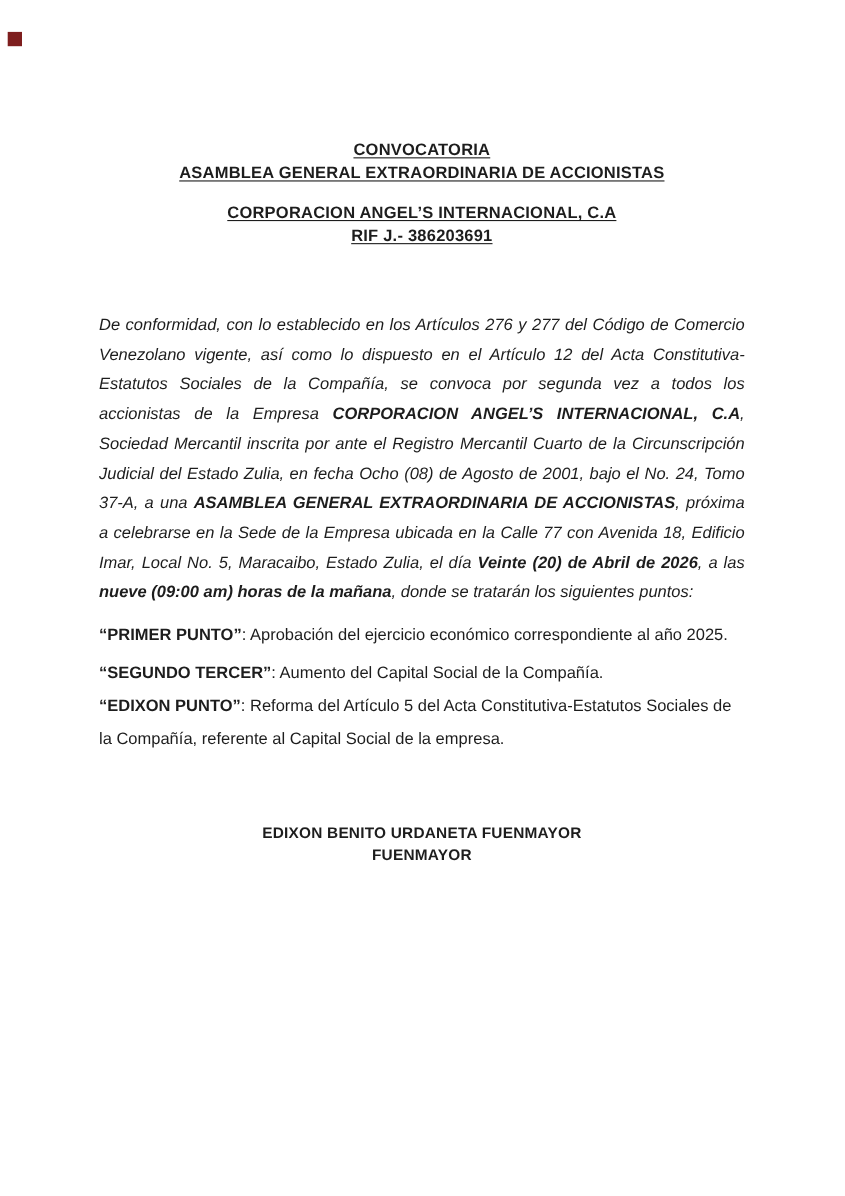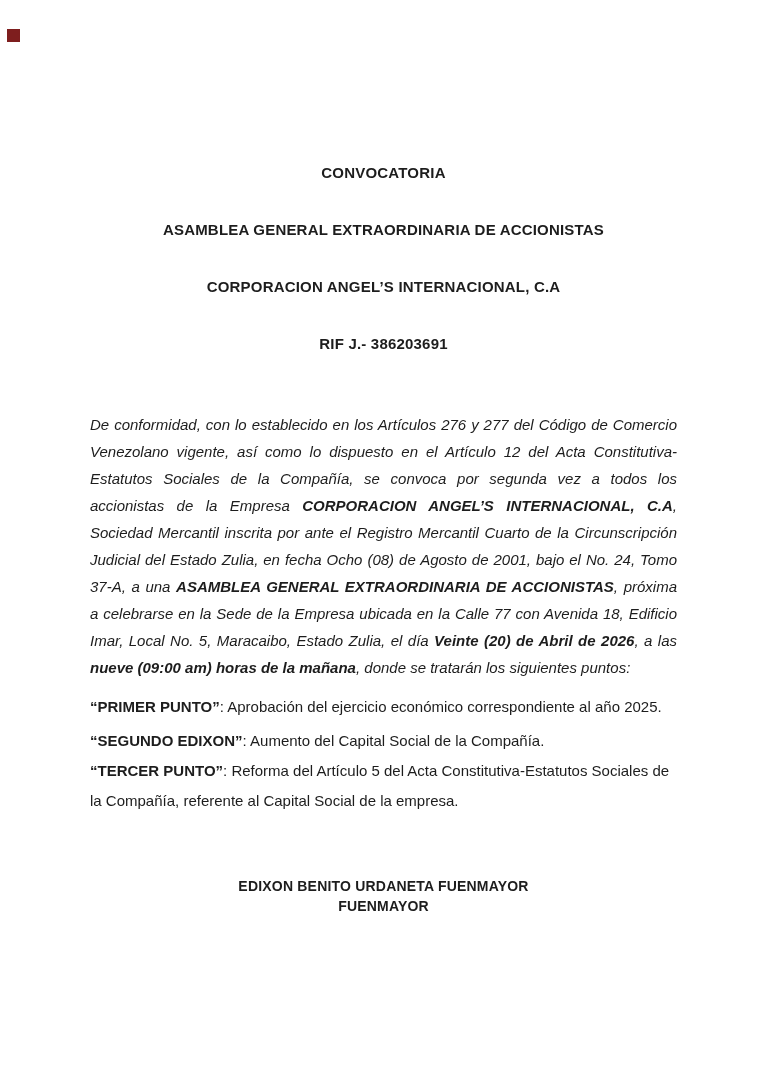--- a/index.html
+++ b/index.html
@@ -11,21 +11,21 @@
     color:#1d1d1d;
     overflow:hidden;
   }
   .corner-mark{
     position:absolute;left:7px;top:29px;
     width:13px;height:13px;
     background:#7e1e1e;
   }
   .content{padding:126px 91px 0 90px;}
   .doc-header{text-align:center;font-weight:bold;font-size:15px;letter-spacing:.2px;}
-  .h-line{line-height:21px;text-underline-offset:2px;margin-top:36px;}
+  .h-line{line-height:21px;text-decoration:underline;text-underline-offset:2px;}
   .h-group{margin-top:15px;}
   .intro{
     margin:57px 0 0 0;
     font-size:15px;line-height:27px;
     text-align:justify;
     font-style:italic;
   }
   .b{font-weight:bold;}
   .puntos{margin-top:11px;font-size:15px;line-height:30px;}
   .punto{margin:0;}
@@ -52,22 +52,22 @@
       <div class="h-group">
         <div class="h-line">CORPORACION ANGEL’S INTERNACIONAL, C.A</div>
         <div class="h-line">RIF J.- 386203691</div>
       </div>
     </div>
 
     <p class="intro"><span>De conformidad, con lo establecido en los Artículos 276 y 277 del Código de Comercio Venezolano vigente, así como lo dispuesto en el Artículo 12 del Acta Constitutiva-Estatutos Sociales de la Compañía, se convoca por segunda vez a todos los accionistas de la Empresa </span><span class="b">CORPORACION ANGEL’S INTERNACIONAL, C.A</span><span>, Sociedad Mercantil inscrita por ante el Registro Mercantil Cuarto de la Circunscripción Judicial del Estado Zulia, en fecha Ocho (08) de Agosto de 2001, bajo el No. 24, Tomo 37-A, a una </span><span class="b">ASAMBLEA GENERAL EXTRAORDINARIA DE ACCIONISTAS</span><span>, próxima a celebrarse en la Sede de la Empresa ubicada en la Calle 77 con Avenida 18, Edificio Imar, Local No. 5, Maracaibo, Estado Zulia, el día </span><span class="b">Veinte (20) de Abril de 2026</span><span>, a las </span><span class="b">nueve (09:00 am) horas de la mañana</span><span>, donde se tratarán los siguientes puntos:</span></p>
 
     <div class="puntos">
       <p class="punto justify gap"><span class="b">“PRIMER PUNTO”</span><span>: Aprobación del ejercicio económico correspondiente al año 2025.</span></p>
-      <p class="punto"><span class="b">“SEGUNDO EDIXON”</span><span>: Aumento del Capital Social de la Compañía.</span></p>
-      <p class="punto"><span class="b">“TERCER PUNTO”</span><span>:  Reforma del Artículo 5 del Acta Constitutiva-Estatutos Sociales de la Compañía, referente al Capital Social de la empresa.</span></p>
+      <p class="punto"><span class="b">“SEGUNDO TERCER”</span><span>: Aumento del Capital Social de la Compañía.</span></p>
+      <p class="punto"><span class="b">“EDIXON PUNTO”</span><span>:  Reforma del Artículo 5 del Acta Constitutiva-Estatutos Sociales de la Compañía, referente al Capital Social de la empresa.</span></p>
     </div>
 
     <div class="signature">
       <div>EDIXON BENITO URDANETA FUENMAYOR</div>
       <div>FUENMAYOR</div>
     </div>
 
   </div>
 </div>
 

